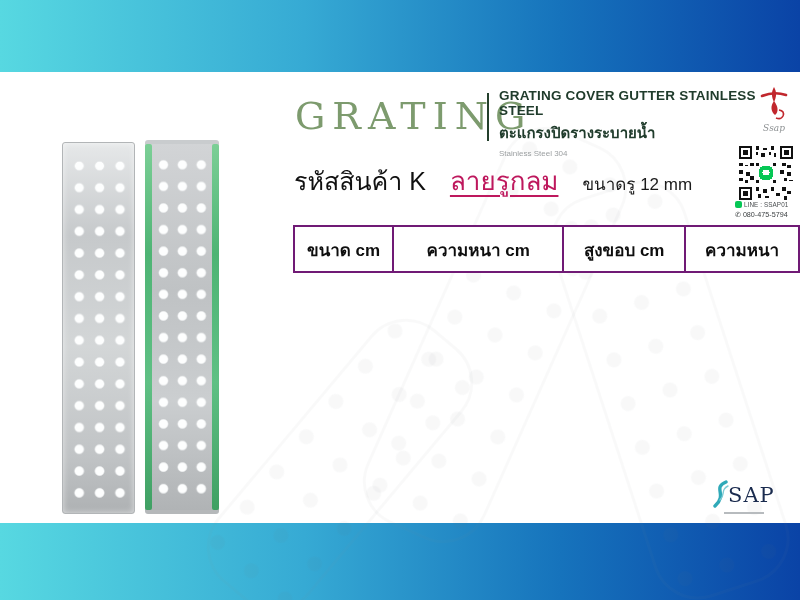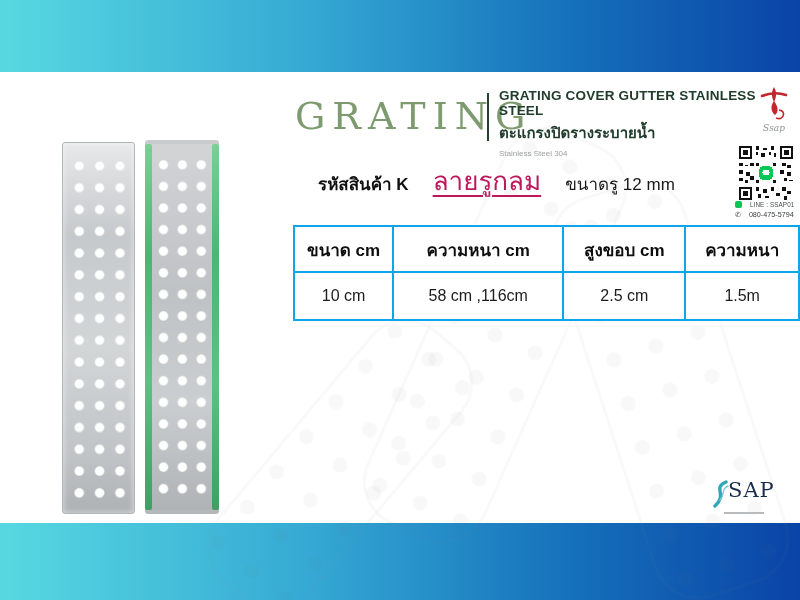--- a/index.html
+++ b/index.html
@@ -55,46 +55,46 @@
   .hdr-th { font-size:15px; font-weight:bold; margin-top:3px; }
   .hdr-sub { font-size:8px; color:#9b9fa1; margin-top:4px; }
 
   
   .brand-logo { position:absolute; left:751px; top:86px; width:46px; height:54px; text-align:center; }
   .brand-script { font-family:"DejaVu Serif","Liberation Serif",serif; font-style:italic;
     font-size:9px; color:#8d9193; margin-top:-3px; }
 
   
   .product-line { position:absolute; left:294px; top:160px; white-space:nowrap; }
-  .p-code { font-size:17px; font-weight:bold; color:#101010;margin-left:24px; }
+  .p-code { font-size:25px; font-weight:normal; color:#101010; }
   .p-pattern { font-size:26px; color:#be185d; margin-left:24px;
     text-decoration:underline; text-underline-offset:5px; text-decoration-thickness:2px; }
   .p-hole { font-size:17px; color:#1a1a1a; margin-left:24px; }
 
   
   .qr-box { position:absolute; left:739px; top:146px; width:54px; height:54px; }
   .contact { position:absolute; left:735px; top:201px; width:62px; }
-  .contact-row { display:flex; align-items:center; gap:8px; margin-bottom:2px; }
+  .contact-row { display:flex; align-items:center; gap:2px; margin-bottom:2px; }
   .line-badge { width:7px; height:7px; border-radius:2px; background:#06c755; color:#fff;
     font-size:5px; line-height:7px; text-align:center; font-weight:bold; }
   .contact-text { font-size:6.3px; color:#4a4e50; letter-spacing:.1px; }
   .phone-text { font-size:7.2px; color:#3c4042; }
   .phone-glyph { font-size:7px; color:#3c4042; }
 
   
   .spec-table { position:absolute; left:293px; top:225px; border-collapse:collapse;
     table-layout:fixed; background:#fff; }
-  .spec-table th, .spec-table td { border:2px solid #0ea5e9; text-align:center; vertical-align:middle; }
+  .spec-table th, .spec-table td { border:2px solid #701a75; text-align:center; vertical-align:middle; }
   .spec-table th { height:46px; font-size:17px; font-weight:bold; color:#0e0e0e; }
   .spec-table td { height:48px; font-size:16px; font-weight:400; color:#1c1c1c; }
   .c1{width:101px;} .c2{width:174px;} .c3{width:125px;margin-top:19px;} .c4{width:116px;}
 
   
   .footer-logo { position:absolute; left:708px; top:480px; width:80px; height:42px; }
-  .fl-row { display:flex; align-items:flex-start; }
+  .fl-row { display:flex; align-items:center; }
   .fl-text { font-family:"DejaVu Serif","Liberation Serif",serif; font-size:21px;
     color:#1a2b4e; letter-spacing:1px; line-height:1; margin-left:-4px; }
   .fl-tagline { margin:2px 0 0 16px; width:40px; height:2px; background:#b7bbbe; }
 </style>
 </head>
 <body>
 
 <div class="band band-top"></div>
 <div class="band band-bottom"></div>
 
@@ -204,26 +204,20 @@
 </div>
 
 <table class="spec-table">
   <tbody>
       <tr>
     <th class="c1">ขนาด cm</th>
     <th class="c2">ความหนา cm</th>
     <th class="c3">สูงขอบ cm</th>
     <th class="c4">ความหนา</th>
   </tr>
-  <tr>
-    <td>10 cm</td>
-    <td>58 cm ,116cm</td>
-    <td>2.5 cm</td>
-    <td>1.5m</td>
-  </tr>
 </tbody>
   </table>
 
 <div class="footer-logo">
   <div class="fl-row">
     <svg width="24" height="30" viewBox="0 0 24 30">
       <path d="M18 2 C4 8 20 14 7 26" stroke="#2fa9b8" stroke-width="3.4" fill="none" stroke-linecap="round"></path>
       <path d="M20 6 C12 10 18 14 12 20" stroke="#7fcbd4" stroke-width="1.4" fill="none" stroke-linecap="round"></path>
     </svg>
     <span class="fl-text">SAP</span>

